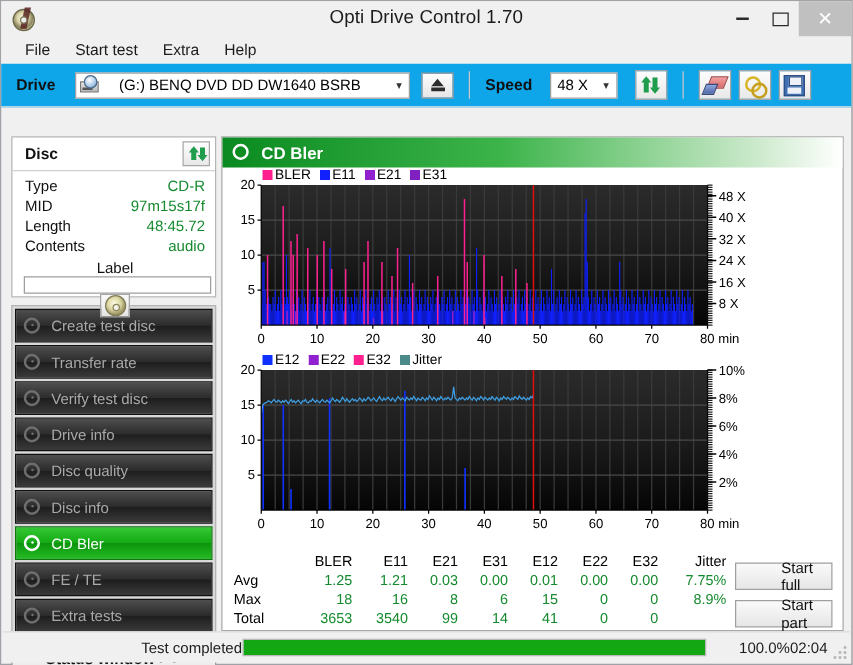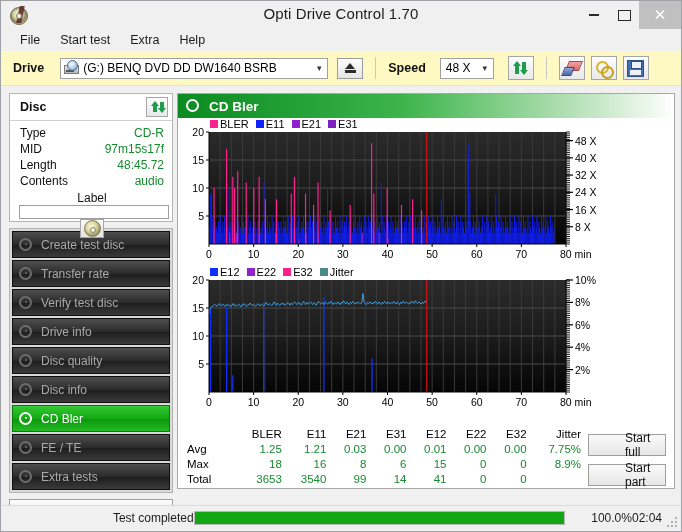--- a/index.html
+++ b/index.html
@@ -49,35 +49,35 @@
   .minbar{width:10px;height:2px;background:#2a2a2a;}
   .maxbox{width:11px;height:9px;border:1.6px solid #2a2a2a;}
   
   #menubar{
     height:22px;background:#f0f0f0;display:flex;align-items:center;
     padding-left:10px;gap:2px;
   }
   .menu-item{padding:2px 9px;font-size:12.5px;color:#1c1c1c;}
   
   #toolbar{
-    height:34px;background:#fef9c3;display:flex;align-items:center;
+    height:34px;background:#0ea5e9;display:flex;align-items:center;
     padding-left:12px;gap:6px;border-bottom:1px solid #e3e3e3;
   }
   .tb-label{font-size:12.5px;font-weight:bold;color:#111;}
   #drive-combo{
     width:268px;height:21px;background:#fff;border:1px solid #a0a0a0;
     display:flex;align-items:center;box-sizing:border-box;margin-left:10px;
   }
   .combo-icon{
     width:15px;height:14px;margin-left:3px;margin-right:4px;position:relative;flex:none;
   }
   .drv-body{position:absolute;left:0;top:4px;width:15px;height:9px;background:linear-gradient(#e9e9e9,#b9b9b9);border:1px solid #7a7a7a;box-sizing:border-box;}
   .drv-slot{position:absolute;left:2px;top:9px;width:8px;height:2px;background:#555;}
   .drv-disc{position:absolute;left:3px;top:-1px;width:9px;height:9px;border-radius:50%;background:radial-gradient(circle at 40% 35%,#fff,#a8c8e8 60%,#5a7fa8);border:1px solid #4a6a8a;}
-  .combo-text{font-size:12px;color:#000;white-space:nowrap;overflow:hidden;}
+  .combo-text{font-size:12px;color:#000;white-space:nowrap;overflow:hidden;margin-left:12px;}
   .combo-arrow{
     margin-left:auto;width:16px;text-align:center;font-size:9px;color:#333;
   }
   #eject-btn{
     width:26px;height:21px;background:linear-gradient(#fdfdfd,#e6e6e6);
     border:1px solid #9a9a9a;display:flex;align-items:center;justify-content:center;
     box-sizing:border-box;margin-left:3px;
   }
   .eject-tri{width:0;height:0;border-left:5px solid transparent;border-right:5px solid transparent;border-bottom:6px solid #2c2c2c;}
   .eject-bar{width:11px;height:3px;background:#2c2c2c;margin-top:1.5px;}
@@ -104,21 +104,21 @@
   .eraser-ico .pink{position:absolute;left:4px;top:0px;width:12px;height:8px;background:linear-gradient(#f4a0a0,#d86b6b);border:1px solid #a34a4a;transform:skewX(-22deg);}
   .eraser-ico .blue{position:absolute;left:0px;top:6px;width:8px;height:7px;background:linear-gradient(#8da8dd,#4f66a8);border:1px solid #3a4b80;transform:skewX(-22deg);}
   .wrench-ico{position:relative;width:16px;height:15px;}
   .wrench-ico .c1,.wrench-ico .c2{position:absolute;width:9px;height:9px;border:2.5px solid #d8b427;border-radius:50%;background:transparent;}
   .wrench-ico .c1{left:0;top:0;}
   .wrench-ico .c2{left:5px;top:5px;border-color:#c59f1d;}
   .save-ico{position:relative;width:15px;height:15px;background:#3f6fb5;border:1px solid #2d4f83;}
   .save-ico .shutter{position:absolute;left:3px;top:0px;width:9px;height:6px;background:#eef2f8;border:1px solid #2d4f83;}
   .save-ico .label{position:absolute;left:2px;bottom:1px;width:11px;height:5px;background:#eef2f8;}
   
-  #body{position:absolute;left:0;top:84px;width:595px;height:412px;}
+  #body{position:absolute;left:0;top:100px;width:595px;height:412px;}
   
   #left{
     position:absolute;left:8px;top:8px;width:164px;height:396px;
   }
   #disc-panel{
     border:1px solid #b4b4b4;background:#fff;box-sizing:border-box;
   }
   #disc-head{
     height:26px;display:flex;align-items:center;justify-content:space-between;
     padding:0 4px 0 10px;border-bottom:1px solid #d0d0d0;

